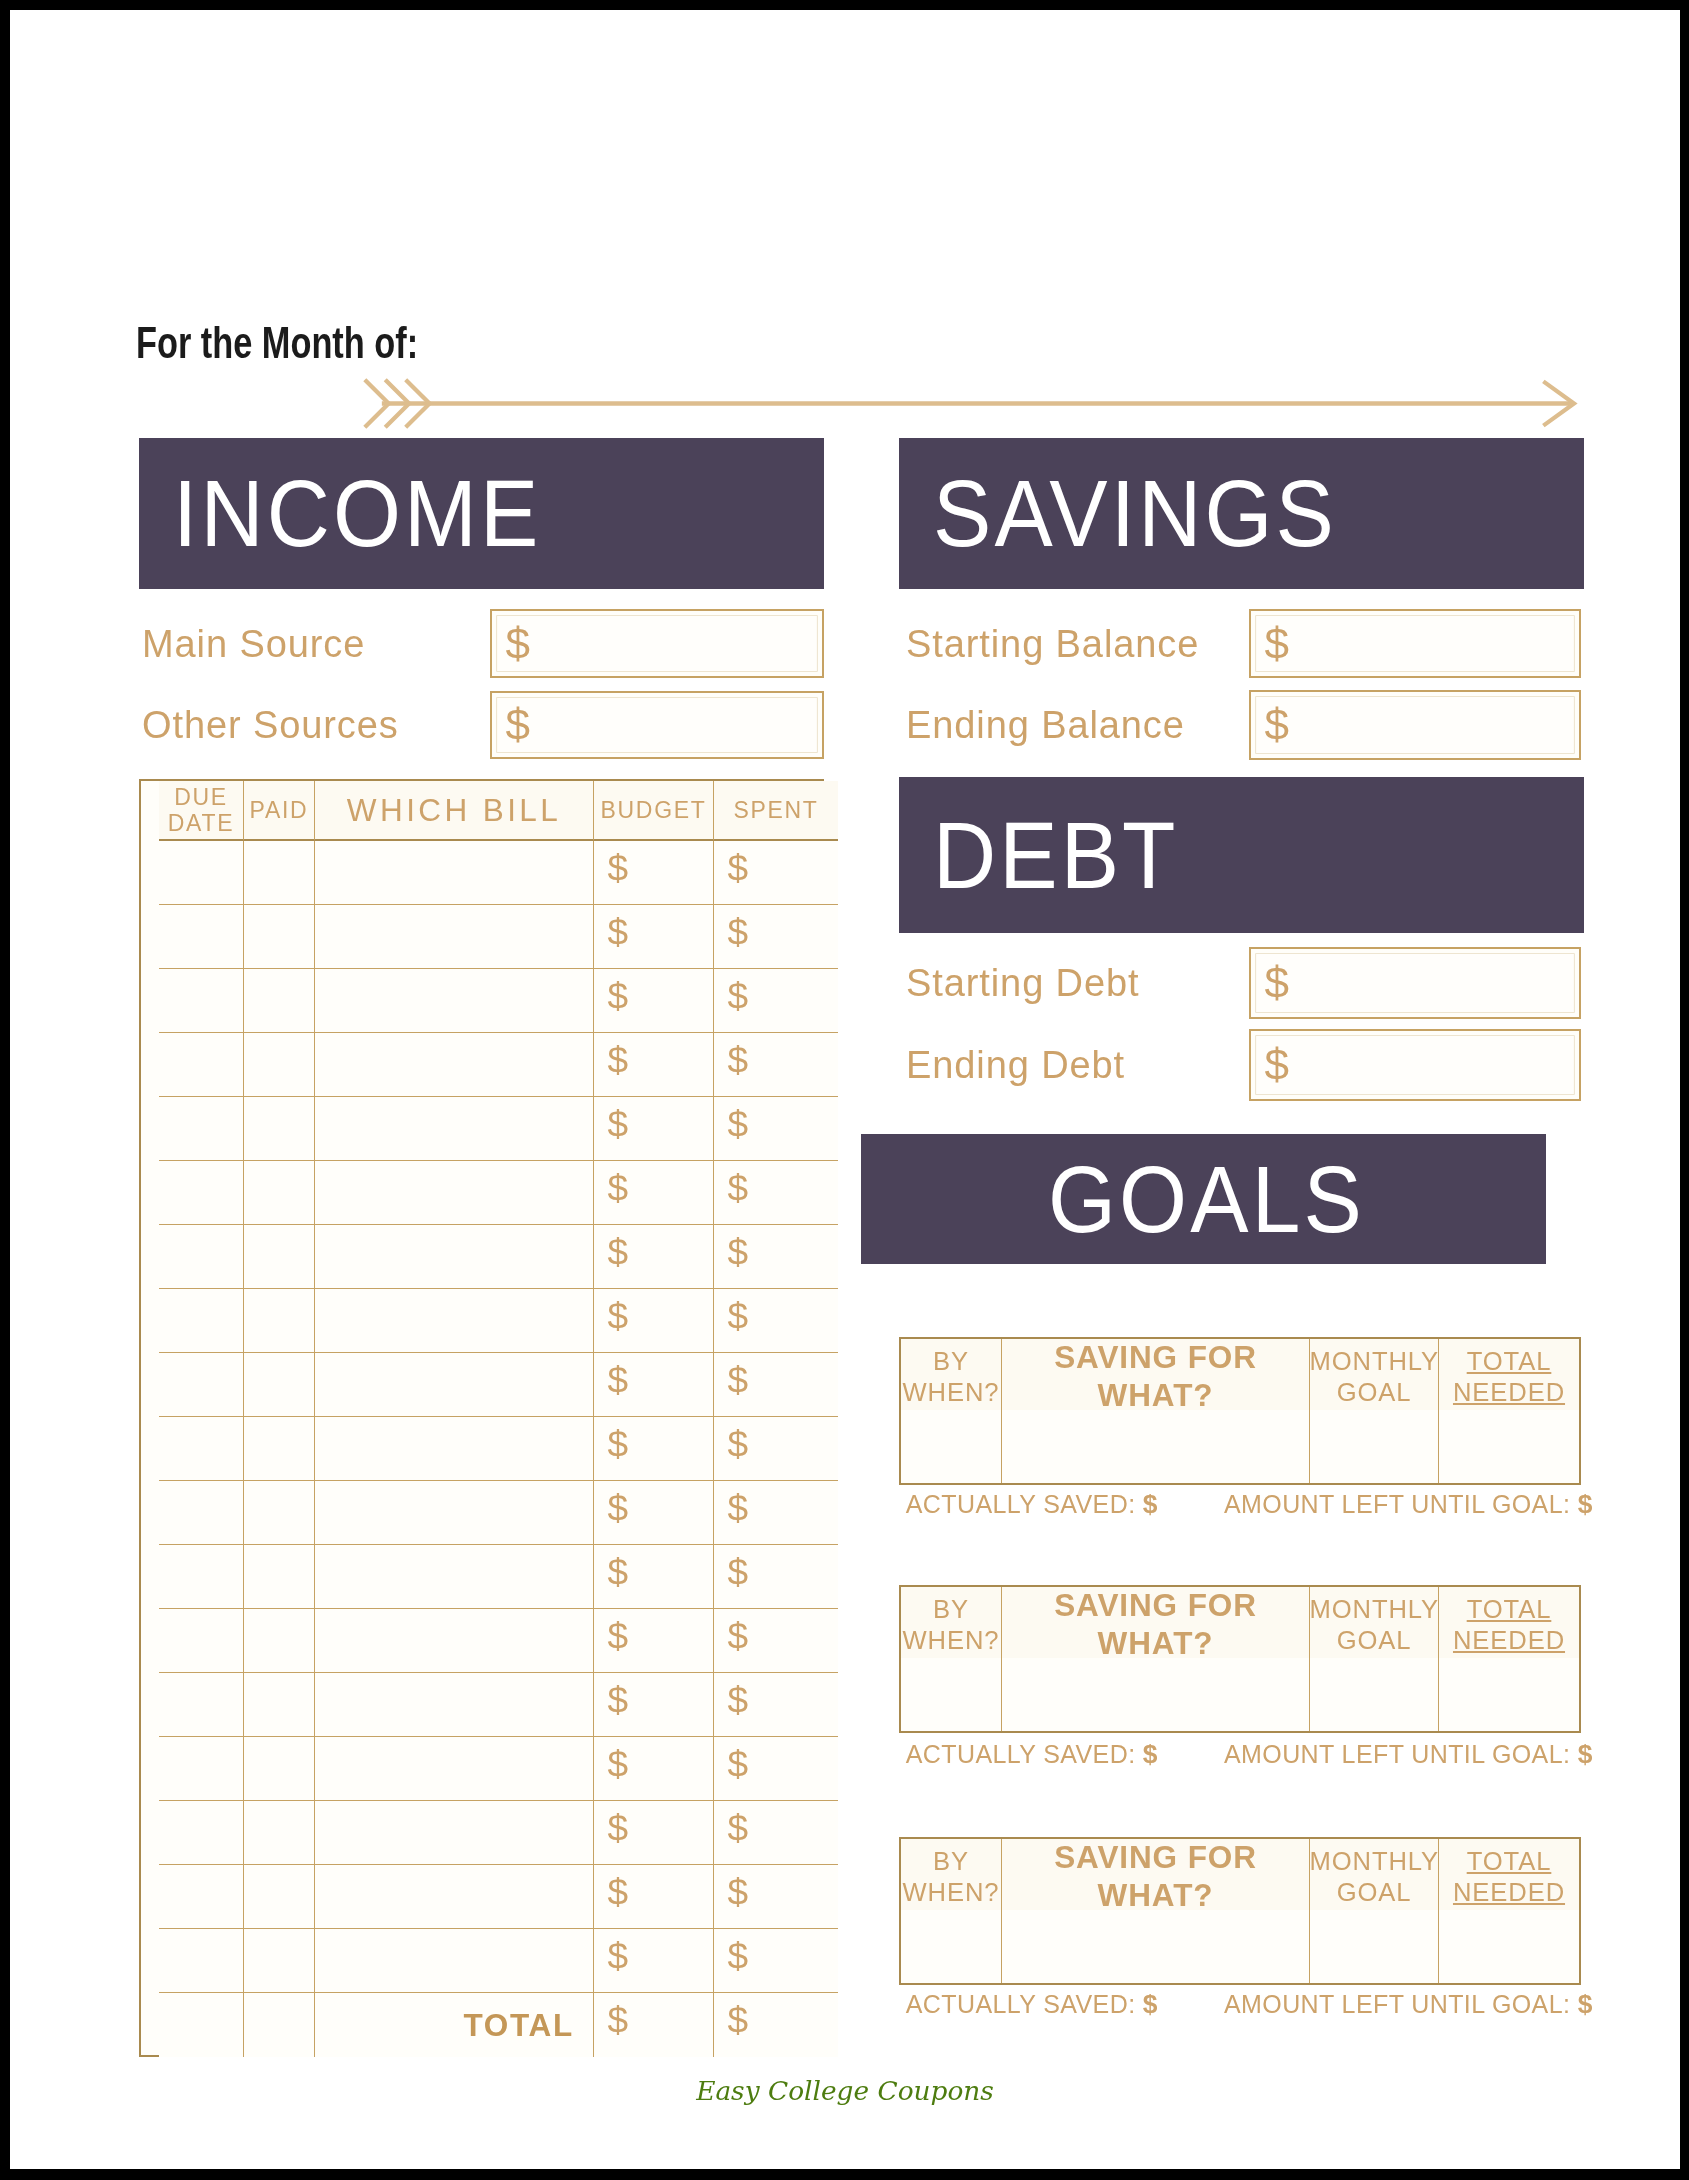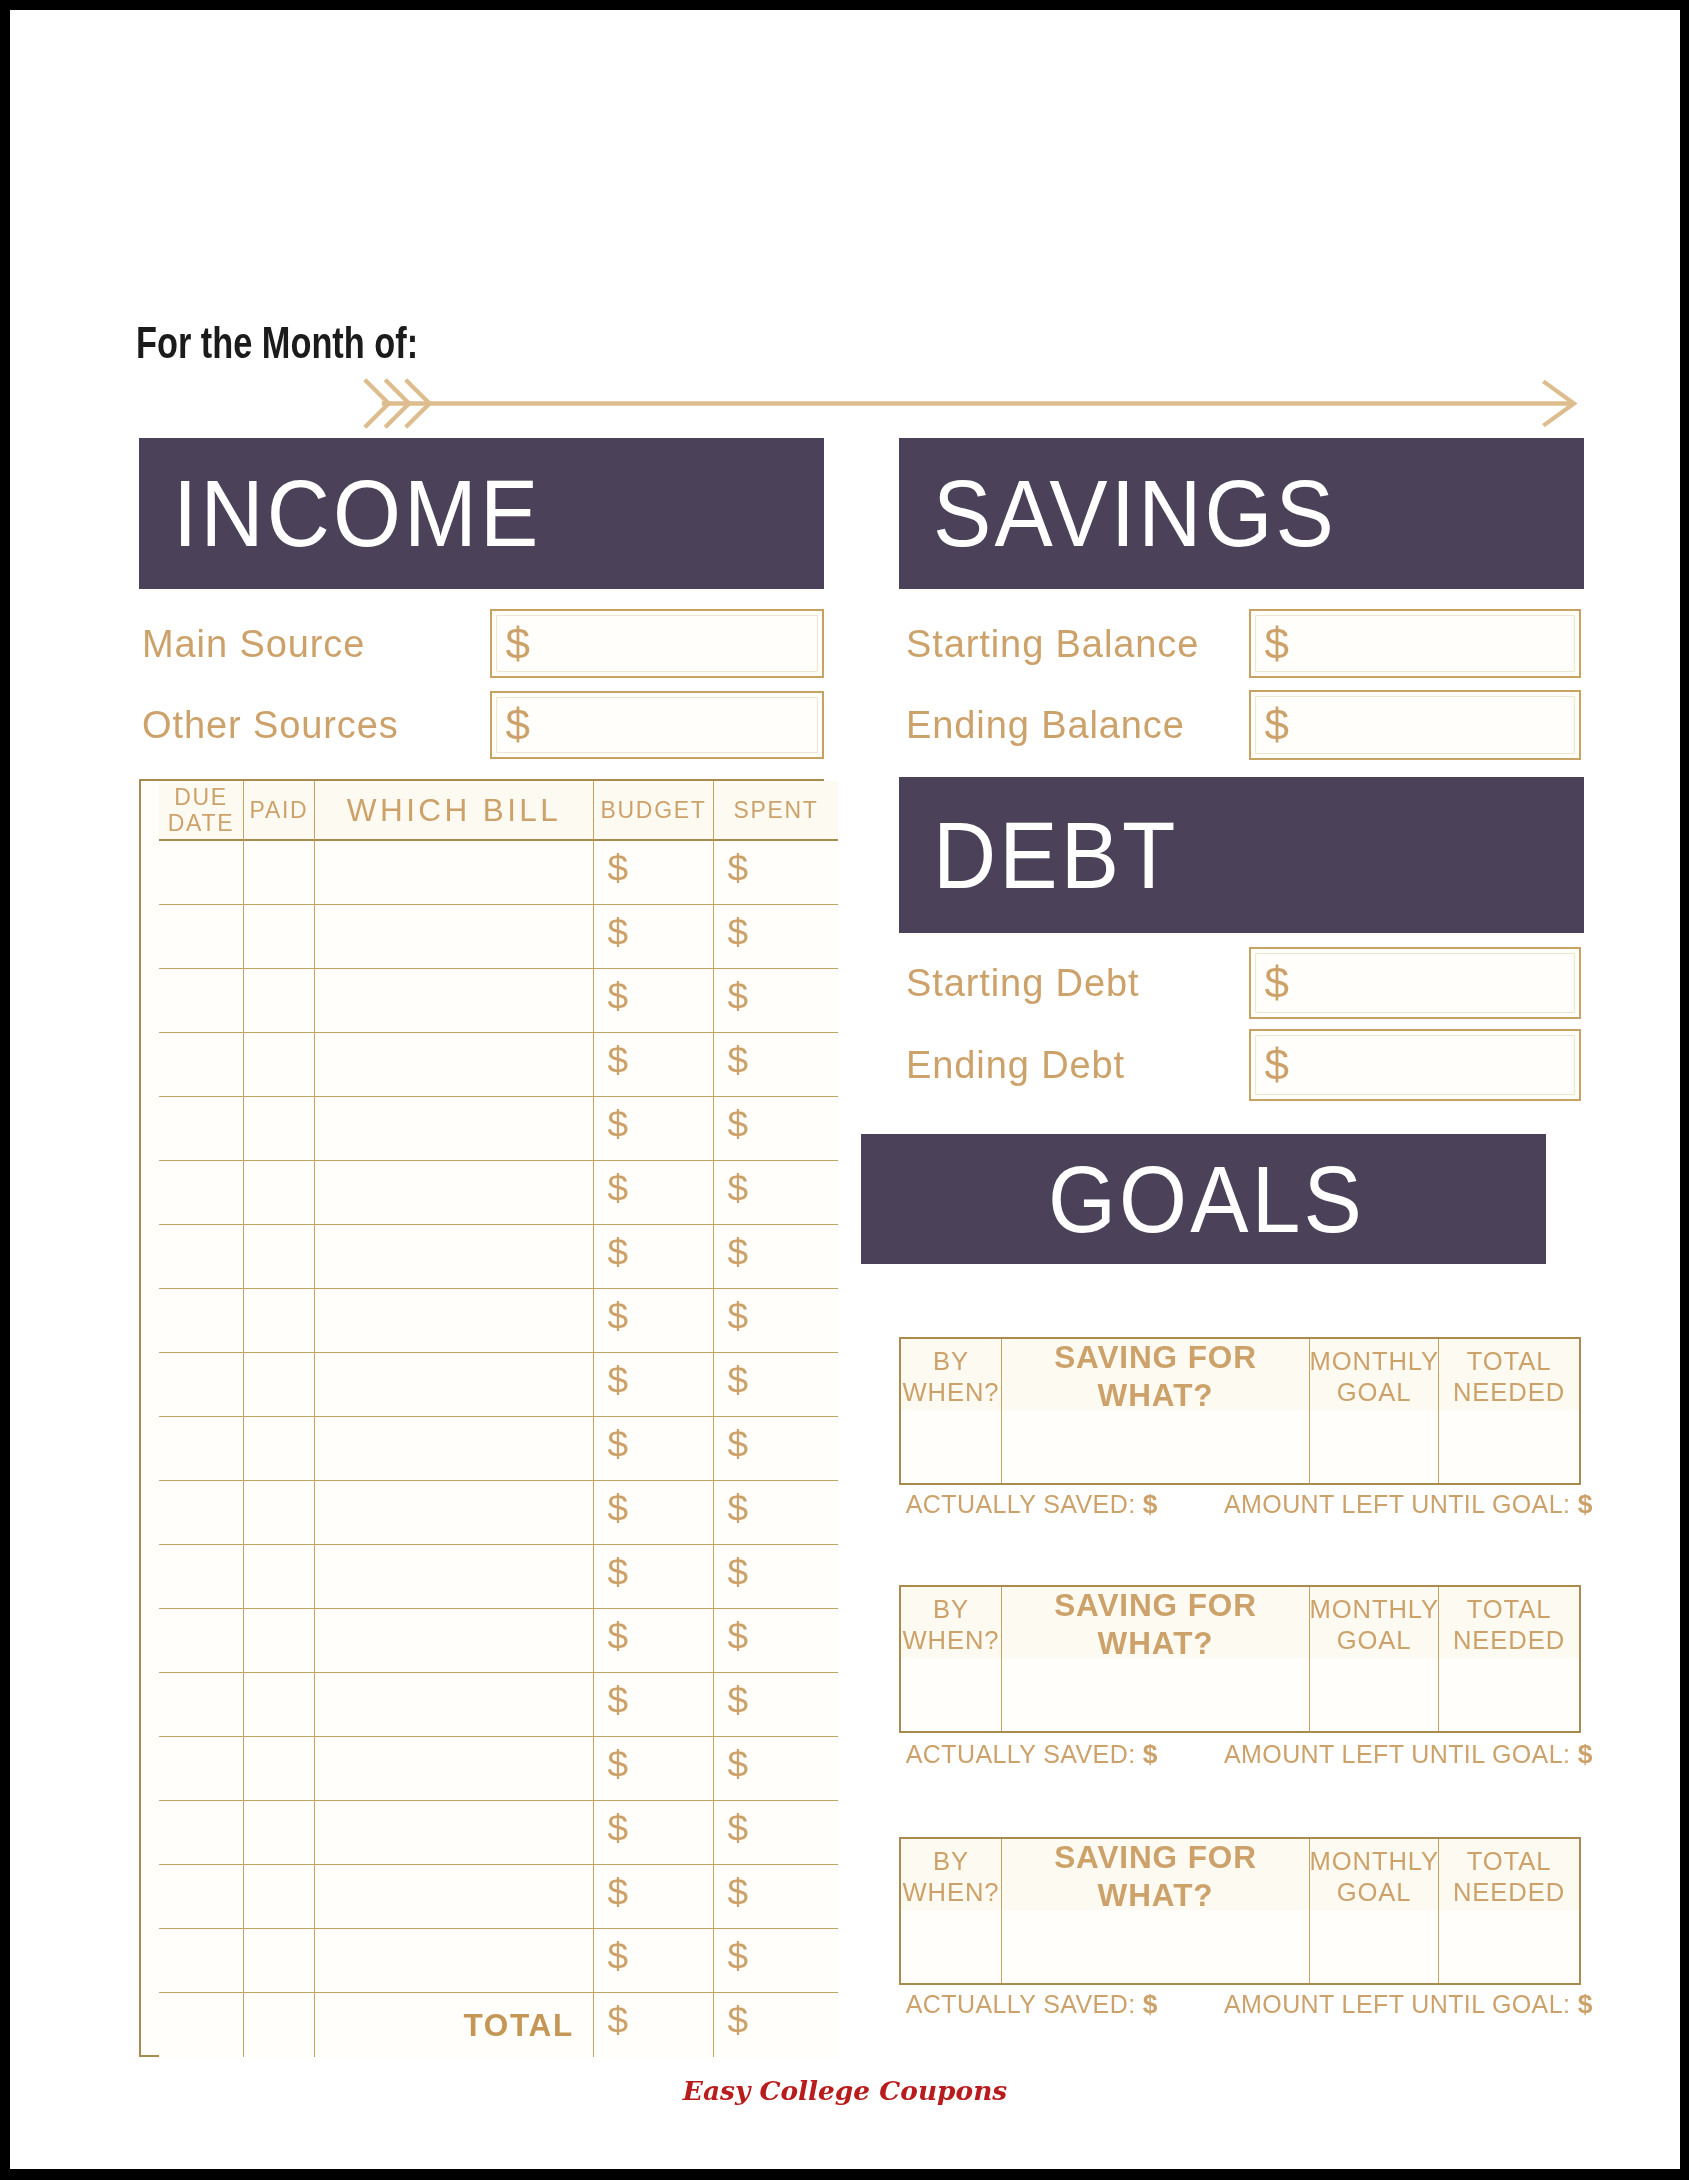--- a/index.html
+++ b/index.html
@@ -92,42 +92,42 @@
     border:2.6px solid var(--line-dark);background:var(--cell-bg);margin-top:21px;
   }
   .gt-pos-0{top:1306px;} .gt-pos-1{top:1554px;} .gt-pos-2{top:1806px;}
   .gt-row{display:grid;grid-template-columns:101px 308px 129px 140px;}
   .gt-row.gt-head{height:71px;}
   .gt-row.gt-body{height:73px;}
   .gt-cell{
     border-right:1.7px solid var(--line);border-bottom:1.7px solid var(--line);
     box-sizing:border-box;background:var(--cell-bg);
   }
-  .gt-cell:last-child{border-right:none;}
+  .gt-cell:last-child{border-right:none;text-decoration:underline;}
   .gt-body .gt-cell{border-bottom:none;}
   .gt-head .gt-cell{
     background:var(--head-bg);color:var(--gold);
     display:flex;align-items:center;justify-content:center;text-align:center;
     font-size:25.6px;letter-spacing:0.9px;line-height:1.2;
   }
   .gt-head .gh-what{font-weight:bold;font-size:31.5px;letter-spacing:0.9px;}
   
   .saved-line{
     position:absolute;left:889px;width:685px;height:34px;color:var(--gold);
     font-size:25px;letter-spacing:0.4px;white-space:nowrap;
   }
   .sv-pos-0{top:1479px;} .sv-pos-1{top:1729px;} .sv-pos-2{top:1979px;}
   .saved-line .seg1{position:absolute;left:6.8px;top:0;}
   .saved-line .seg2{position:absolute;left:325px;top:0;}
   .saved-line b{font-size:26.4px;}
   
   .footer{
     position:absolute;left:0;top:2065px;width:100%;text-align:center;
-    font-family:"DejaVu Serif",serif;font-style:italic;font-weight:700;
-    font-size:26.4px;letter-spacing:0;color:#b91c1c;
+    font-family:"DejaVu Serif",serif;font-style:italic;font-weight:400;
+    font-size:26.4px;letter-spacing:0;color:#4d7c0f;
   }
 </style>
 </head>
 <body>
 
 <div class="page">
 
 
   <div class="month-label">For the Month of:</div>
 

